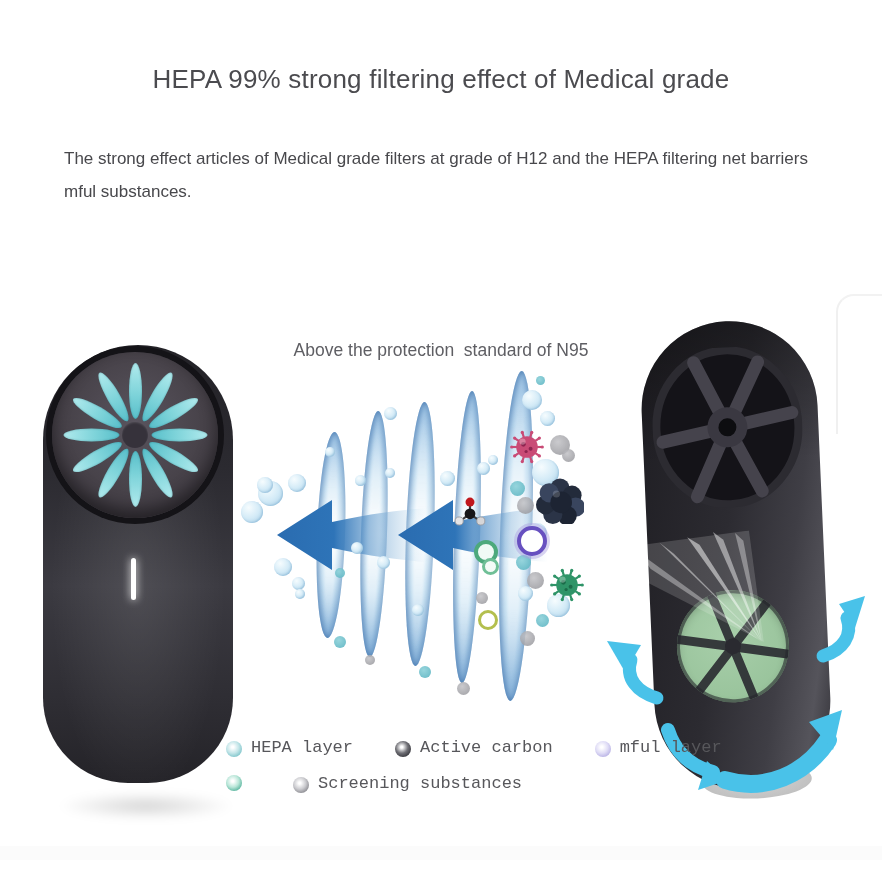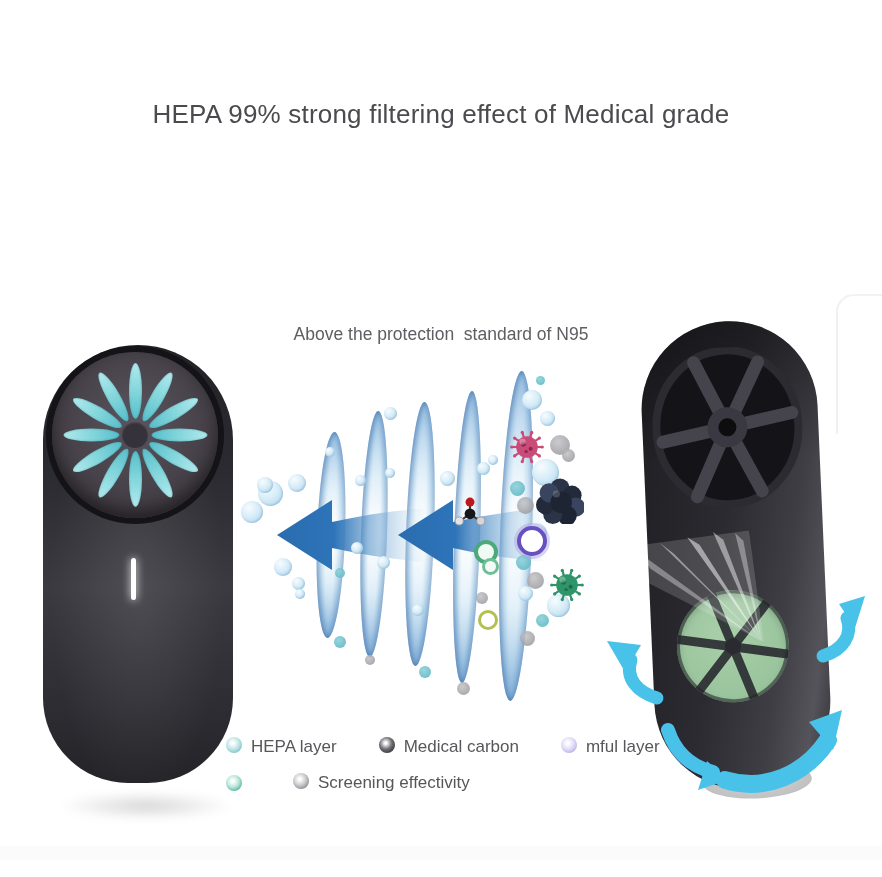--- a/index.html
+++ b/index.html
@@ -1,30 +1,30 @@
 <!DOCTYPE html>
 <html><head>
 <meta charset="utf-8">
 <style>
   html,body{margin:0;padding:0;background:#fff;}
   .page{position:relative;width:882px;height:877px;background:#fff;overflow:hidden;
         font-family:"Liberation Sans", sans-serif;color:#4a4a4e;}
 
   
   .title{position:absolute;left:0;top:64px;width:100%;text-align:center;
-         font-size:26px;color:#4b4b4f;letter-spacing:.2px;z-index:10;margin-top:35px;}
+         font-size:26px;color:#4b4b4f;letter-spacing:.2px;z-index:10;}
   .para{position:absolute;left:64px;top:142px;z-index:10;font-size:17px;color:#48484c;}
   .para .pline{white-space:pre;line-height:33px;}
-  .subtitle{position:absolute;left:0;top:324px;width:100%;text-align:center;
+  .subtitle{position:absolute;left:0;top:340px;width:100%;text-align:center;
             font-size:17.5px;color:#5e5e63;white-space:pre;z-index:10;}
 
   
   .legend{position:absolute;left:226px;top:734px;z-index:12;font-size:17px;color:#57575b;}
   .legend-row{display:flex;align-items:center;height:26px;margin-bottom:10px;}
-  .legend-item{display:flex;align-items:flex-start;margin-right:42px;}
+  .legend-item{display:flex;align-items:flex-end;margin-right:42px;font-family:Liberation Mono, monospace;}
   .legend-dot{width:16px;height:16px;border-radius:50%;margin-right:9px;flex:0 0 auto;}
 
   
   .left-device{position:absolute;left:43px;top:345px;width:190px;height:438px;z-index:5;}
   .ld-body{position:absolute;inset:0;border-radius:96px 96px 86px 86px;
            background:linear-gradient(180deg,#232227 0%,#2b2a30 28%,#3b3a41 55%,#2e2d33 82%,#242328 100%);}
   .ld-body:after{content:"";position:absolute;inset:0;border-radius:inherit;
            background:radial-gradient(ellipse at 50% 55%, rgba(255,255,255,.10), rgba(255,255,255,0) 65%);}
   .fan-face{position:absolute;left:9px;top:7px;width:166px;height:166px;border-radius:50%;
            background:radial-gradient(circle at 50% 42%,#59545e,#474249 55%,#39343d 100%);
@@ -87,20 +87,22 @@
   .bottom-strip{position:absolute;left:0;top:846px;width:100%;height:14px;background:#fbfbfb;z-index:0;}
 </style>
 </head>
 <body>
 
 <div class="page">
 
   <div class="title">HEPA 99% strong filtering effect of Medical grade</div>
 
   <div class="para">
+    <div class="pline">The strong effect articles of Medical grade filters at grade of H12 and the HEPA filtering net barriers</div>
+    <div class="pline">mful substances.</div>
   </div>
 
   <div class="subtitle">Above the protection  standard of N95</div>
 
   <div class="card-edge"></div>
   <div class="bottom-strip"></div>
 
   <div class="ld-shadow"></div>
   <div class="left-device">
     <div class="ld-body"></div>
@@ -323,31 +325,31 @@
   </svg>
 
   <div class="legend">
     <div class="legend-row">
       <div class="legend-item">
         <span class="legend-dot" style="background: radial-gradient(circle at 42% 38%, rgb(255, 255, 255) 8%, rgb(195, 229, 232) 45%, rgb(95, 182, 189) 92%);"></span>
         <span>HEPA layer</span>
       </div>
       <div class="legend-item">
         <span class="legend-dot" style="background: radial-gradient(circle at 42% 38%, rgb(255, 255, 255) 8%, rgb(111, 111, 117) 45%, rgb(31, 31, 36) 92%);"></span>
-        <span>Medical carbon</span>
+        <span>Active carbon</span>
       </div>
       <div class="legend-item">
         <span class="legend-dot" style="background: radial-gradient(circle at 42% 38%, rgb(255, 255, 255) 8%, rgb(224, 221, 246) 45%, rgb(167, 159, 221) 92%);"></span>
         <span>mful layer</span>
       </div>
     </div>
     <div class="legend-row">
       <div class="legend-item">
         <span class="legend-dot" style="background: radial-gradient(circle at 42% 38%, rgb(255, 255, 255) 8%, rgb(185, 230, 216) 45%, rgb(46, 158, 132) 92%);"></span>
       </div>
       <div class="legend-item">
         <span class="legend-dot" style="background: radial-gradient(circle at 42% 38%, rgb(255, 255, 255) 8%, rgb(203, 203, 207) 45%, rgb(110, 110, 116) 92%);"></span>
-        <span>Screening effectivity</span>
+        <span>Screening substances</span>
       </div>
     </div>
   </div>
 
 </div>
 
 </body></html>

